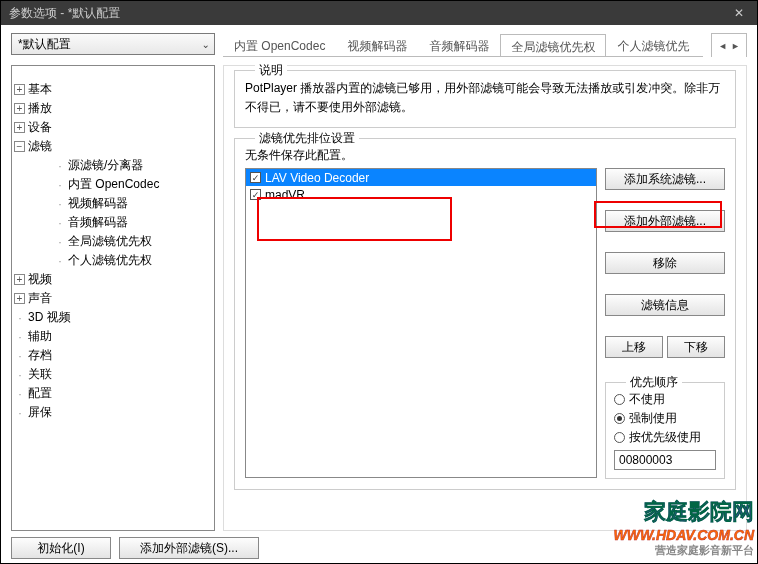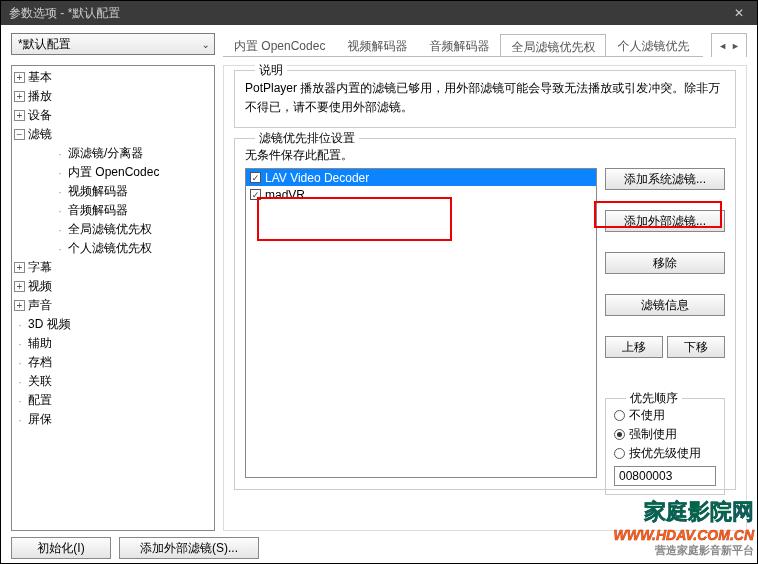--- a/index.html
+++ b/index.html
@@ -10,21 +10,21 @@
 .inner { padding: 8px 10px 4px 10px; height: calc(100% - 24px); display: flex; flex-direction: column; }
 .topbar { display: flex; gap: 8px; align-items: flex-start; margin-bottom: 6px; }
 .config-select { width: 204px; height: 22px; border: 1px solid #7a7a7a; background: linear-gradient(#fafafa,#e8e8e8); display: flex; align-items: center; justify-content: space-between; padding: 0 4px 0 6px; }
 .config-select .chev { font-size: 10px; color: #444; }
 .tabs { flex: 1; display: flex; border-bottom: 1px solid #bbb; height: 24px; overflow: hidden; }
 .tab { padding: 4px 10px 3px; color: #555; border: 1px solid transparent; border-bottom: none; white-space: nowrap; }
 .tab.active { border-color: #bbb; border-bottom: 1px solid #fff; position: relative; top: 1px; background: #fff; }
 .tab-scroll { display: flex; align-items: center; padding: 0 4px; border: 1px solid #bbb; border-bottom: none; height: 24px; }
 .tab-scroll span { font-size: 9px; color: #555; padding: 0 2px; }
 .body-row { flex: 1; display: flex; gap: 8px; min-height: 0; margin-top: 2px; }
-.tree-panel { width: 204px; border: 1px solid #888; background: #fff; padding: 2px 0; overflow: hidden; }
+.tree-panel { width: 204px; border: 1px solid #888; background: #fff; padding: 14px 0; overflow: hidden; }
 .tree { list-style: none; }
 .tree li { padding: 1px 2px; white-space: nowrap; }
 .tree .sq { display: inline-block; width: 11px; height: 11px; border: 1px solid #888; text-align: center; line-height: 9px; font-size: 10px; color: #555; margin-right: 3px; vertical-align: middle; }
 .tree .dots { display: inline-block; width: 12px; text-align: center; color: #999; vertical-align: middle; margin-left: 16px; margin-right: 2px; position: relative; }
 .tree .dots::before { content: "·"; }
 .tree .lbl { vertical-align: middle; }
 .tree .lv2 { padding-left: 26px; }
 .right-panel { flex: 1; border: 1px solid #ddd; padding: 4px 10px 10px 10px; position: relative; }
 .fieldset { border: 1px solid #ccc; padding: 8px 10px 10px; margin-bottom: 10px; position: relative; }
 .fieldset-title { position: absolute; top: -9px; left: 20px; background: #fff; padding: 0 4px; }
@@ -32,21 +32,21 @@
 .filter-area { display: flex; gap: 8px; }
 .filter-list { flex: 1; border: 1px solid #888; background: #fff; height: 310px; }
 .list-row { display: flex; align-items: center; height: 17px; padding: 0 4px; gap: 4px; }
 .list-row.sel { background: #0a84ff; color: #fff; }
 .chk { width: 11px; height: 11px; border: 1px solid #555; background: #fff; display: flex; align-items: center; justify-content: center; font-size: 9px; color: #333; flex-shrink: 0; }
 .list-row.sel .chk { color: #333; }
 .side-btns { width: 120px; display: flex; flex-direction: column; gap: 20px; }
 .wbtn { height: 22px; border: 1px solid #888; background: linear-gradient(#fdfdfd,#e4e4e4); display: flex; align-items: center; justify-content: center; }
 .dual { display: flex; gap: 4px; }
 .dual .wbtn { flex: 1; font-family: Liberation Serif, serif; }
-.prio-box { border: 1px solid #ccc; padding: 6px 8px 8px; margin-top: 20px; position: relative; }
+.prio-box { border: 1px solid #ccc; padding: 6px 8px 8px; margin-top: 4px; position: relative; }
 .prio-box .fieldset-title { top: -9px; }
 .radio-row { display: flex; align-items: center; gap: 4px; margin: 2px 0; }
 .radio { width: 11px; height: 11px; border: 1px solid #555; border-radius: 50%; display: flex; align-items: center; justify-content: center; }
 .radio .dot { width: 5px; height: 5px; background: #333; border-radius: 50%; }
 .prio-input { width: 100%; height: 20px; border: 1px solid #888; padding: 0 4px; margin-top: 4px; display: flex; align-items: center; }
 .bottom-btns { display: flex; gap: 8px; padding-top: 6px; }
 .bottom-btns .wbtn { width: 100px; }
 .red-rect { position: absolute; border: 2px solid #e00; pointer-events: none; }
 .watermark { position: absolute; right: 4px; bottom: 6px; text-align: right; font-weight: bold; }
 .watermark .l1 { color: #6d28d9; font-size: 22px; -webkit-text-stroke: 0.5px #064; }
@@ -86,21 +86,20 @@
           <li><span class="sq">+</span><span class="lbl">基本</span></li>
           <li><span class="sq">+</span><span class="lbl">播放</span></li>
           <li><span class="sq">+</span><span class="lbl">设备</span></li>
           <li><span class="sq">−</span><span class="lbl">滤镜</span></li>
           <li class="lv2"><span class="dots"></span><span class="lbl">源滤镜/分离器</span></li>
           <li class="lv2"><span class="dots"></span><span class="lbl">内置 OpenCodec</span></li>
           <li class="lv2"><span class="dots"></span><span class="lbl">视频解码器</span></li>
           <li class="lv2"><span class="dots"></span><span class="lbl">音频解码器</span></li>
           <li class="lv2"><span class="dots"></span><span class="lbl">全局滤镜优先权</span></li>
           <li class="lv2"><span class="dots"></span><span class="lbl">个人滤镜优先权</span></li>
-          <li><span class="sq">+</span><span class="lbl">字幕</span></li>
           <li><span class="sq">+</span><span class="lbl">视频</span></li>
           <li><span class="sq">+</span><span class="lbl">声音</span></li>
           <li><span class="dots" style="margin-left:0"></span><span class="lbl">3D 视频</span></li>
           <li><span class="dots" style="margin-left:0"></span><span class="lbl">辅助</span></li>
           <li><span class="dots" style="margin-left:0"></span><span class="lbl">存档</span></li>
           <li><span class="dots" style="margin-left:0"></span><span class="lbl">关联</span></li>
           <li><span class="dots" style="margin-left:0"></span><span class="lbl">配置</span></li>
           <li><span class="dots" style="margin-left:0"></span><span class="lbl">屏保</span></li>
         </ul>
       </div>

